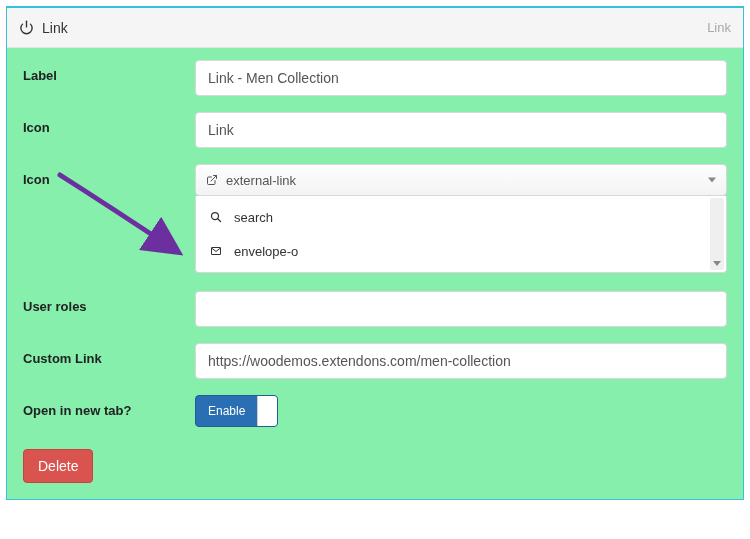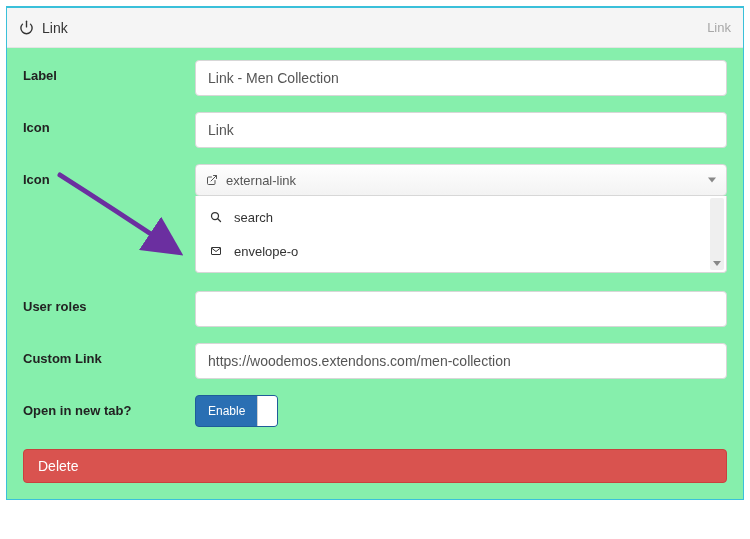--- a/index.html
+++ b/index.html
@@ -156,21 +156,20 @@
     width: 20px;
     height: 100%;
     background: #fff;
     border-left: 1px solid #cfcfcf;
   }
 
   .btn-row {
     display: flex;
     gap: 8px;
     margin-top: 22px;
-    flex-direction: column;
   }
   .btn {
     height: 34px;
     padding: 0 14px;
     border-radius: 4px;
     border: 1px solid transparent;
     font-size: 14px;
     color: #fff;
     cursor: pointer;
     display: inline-flex;

